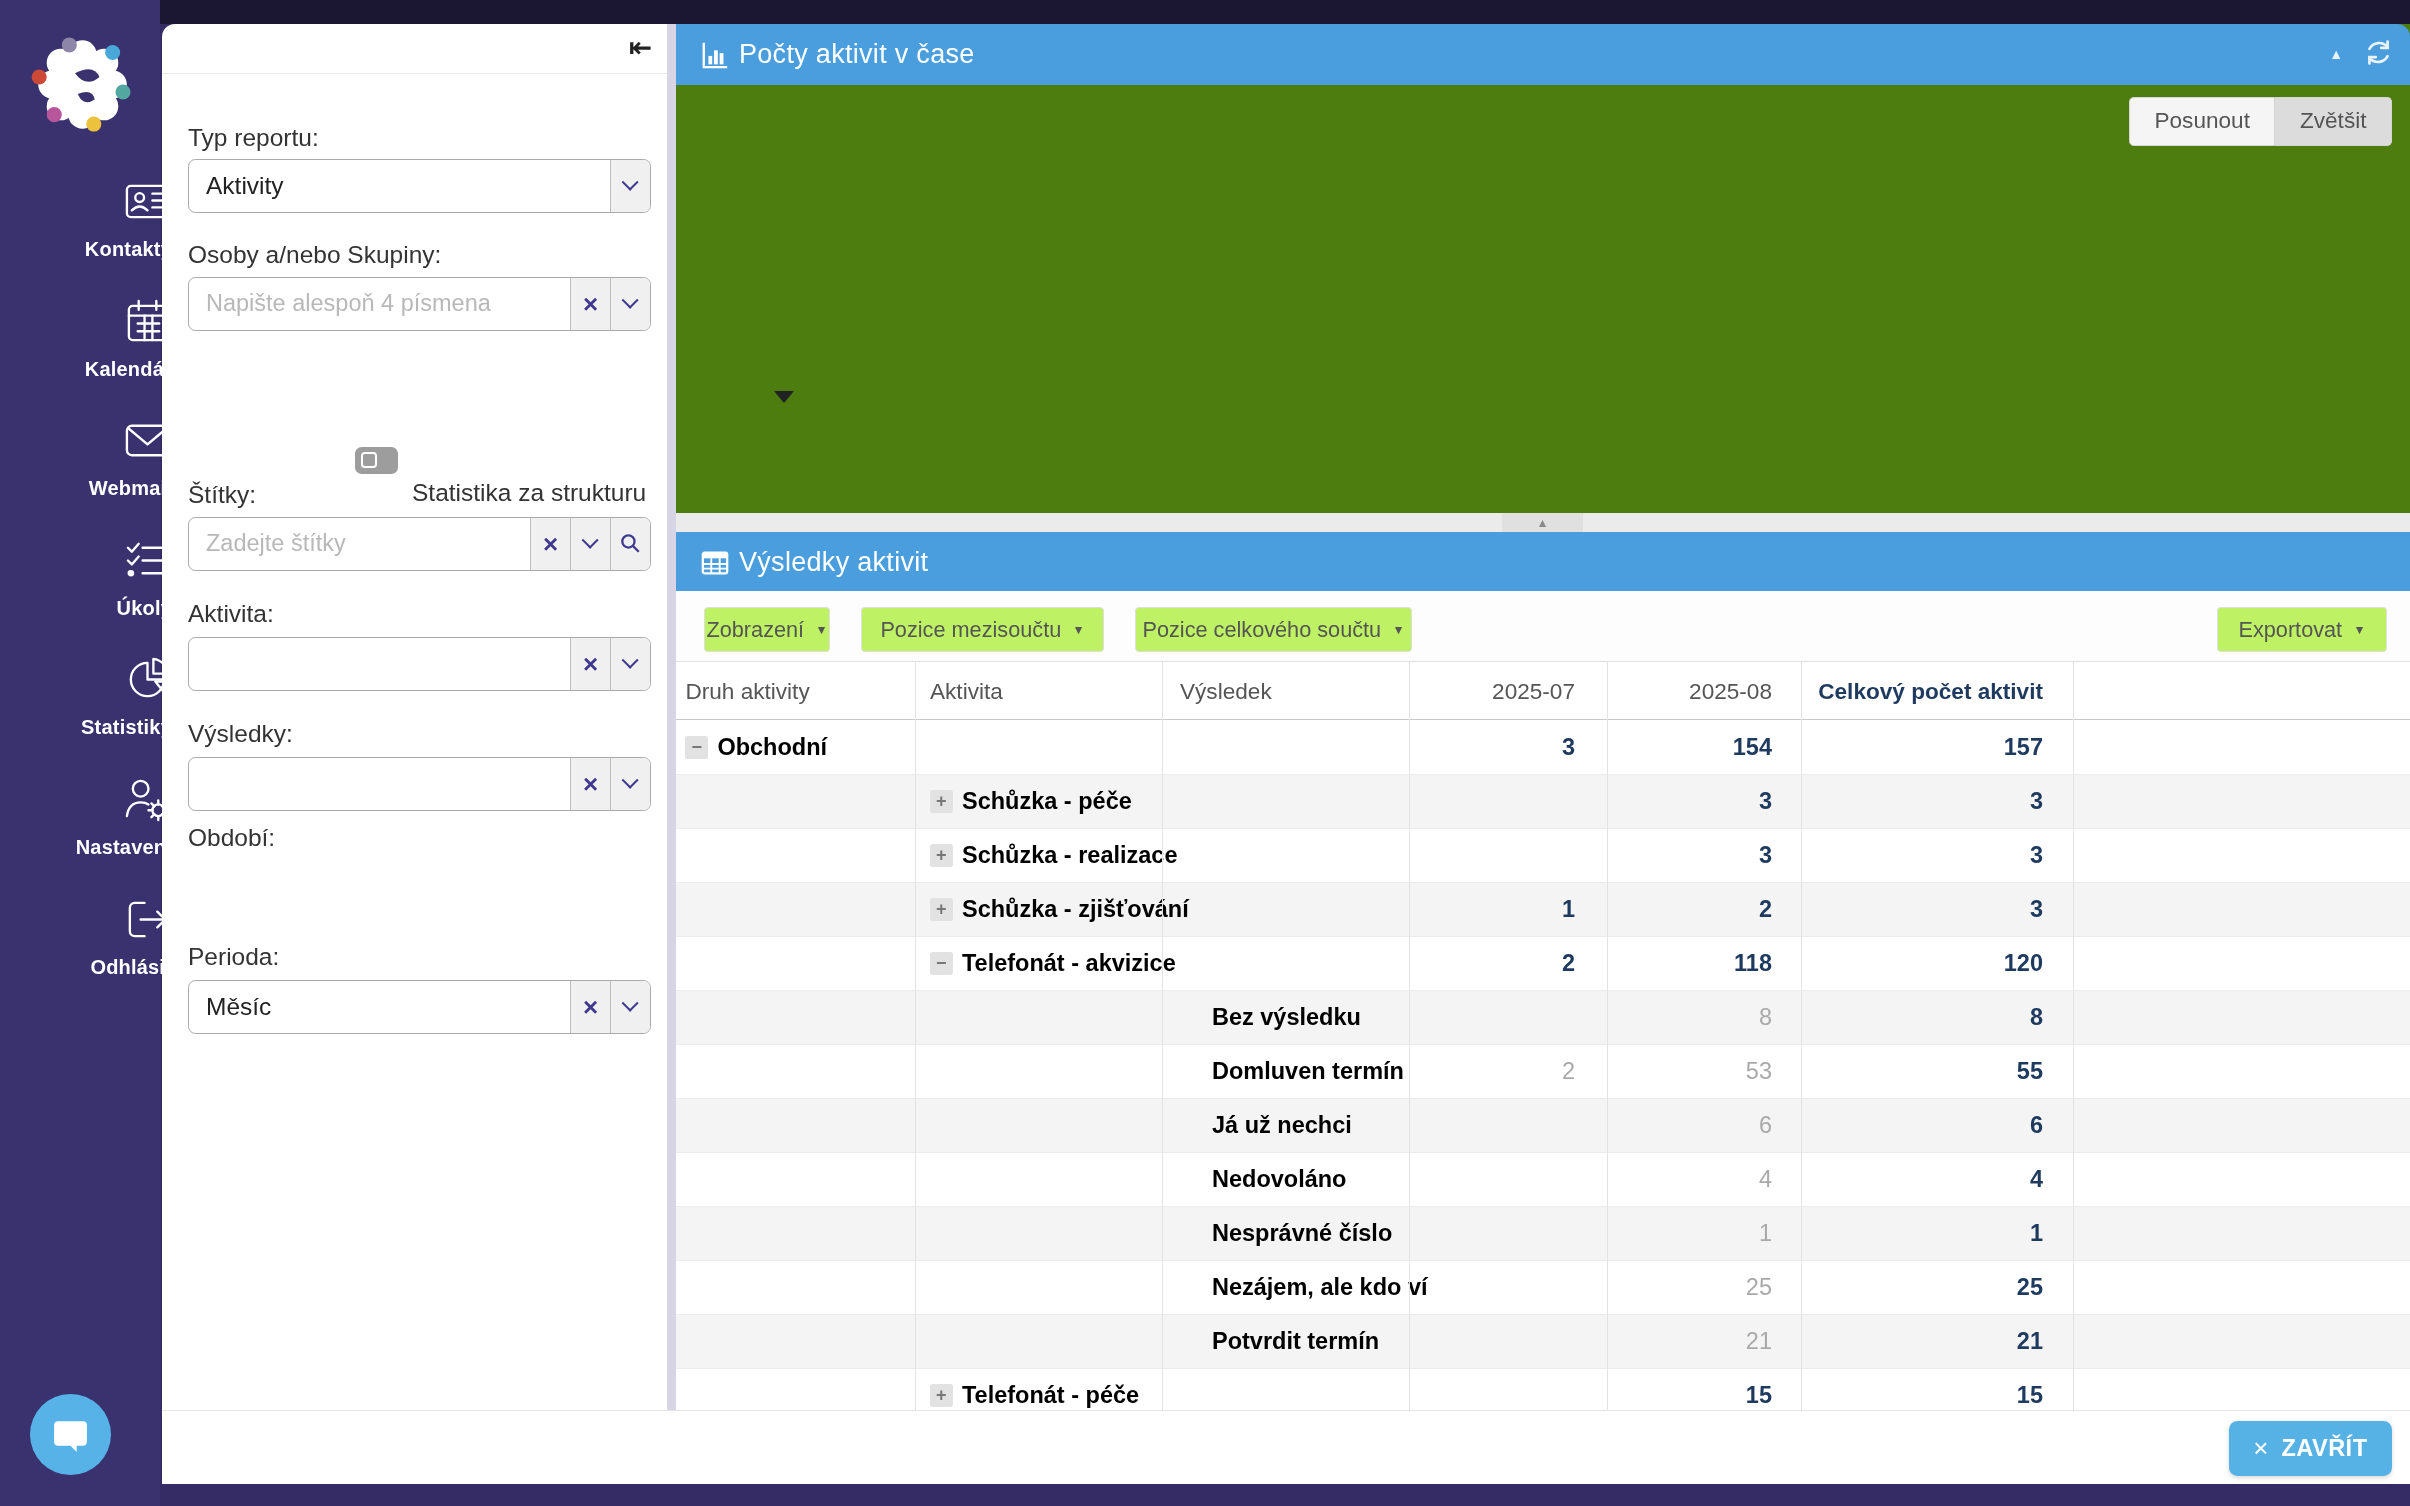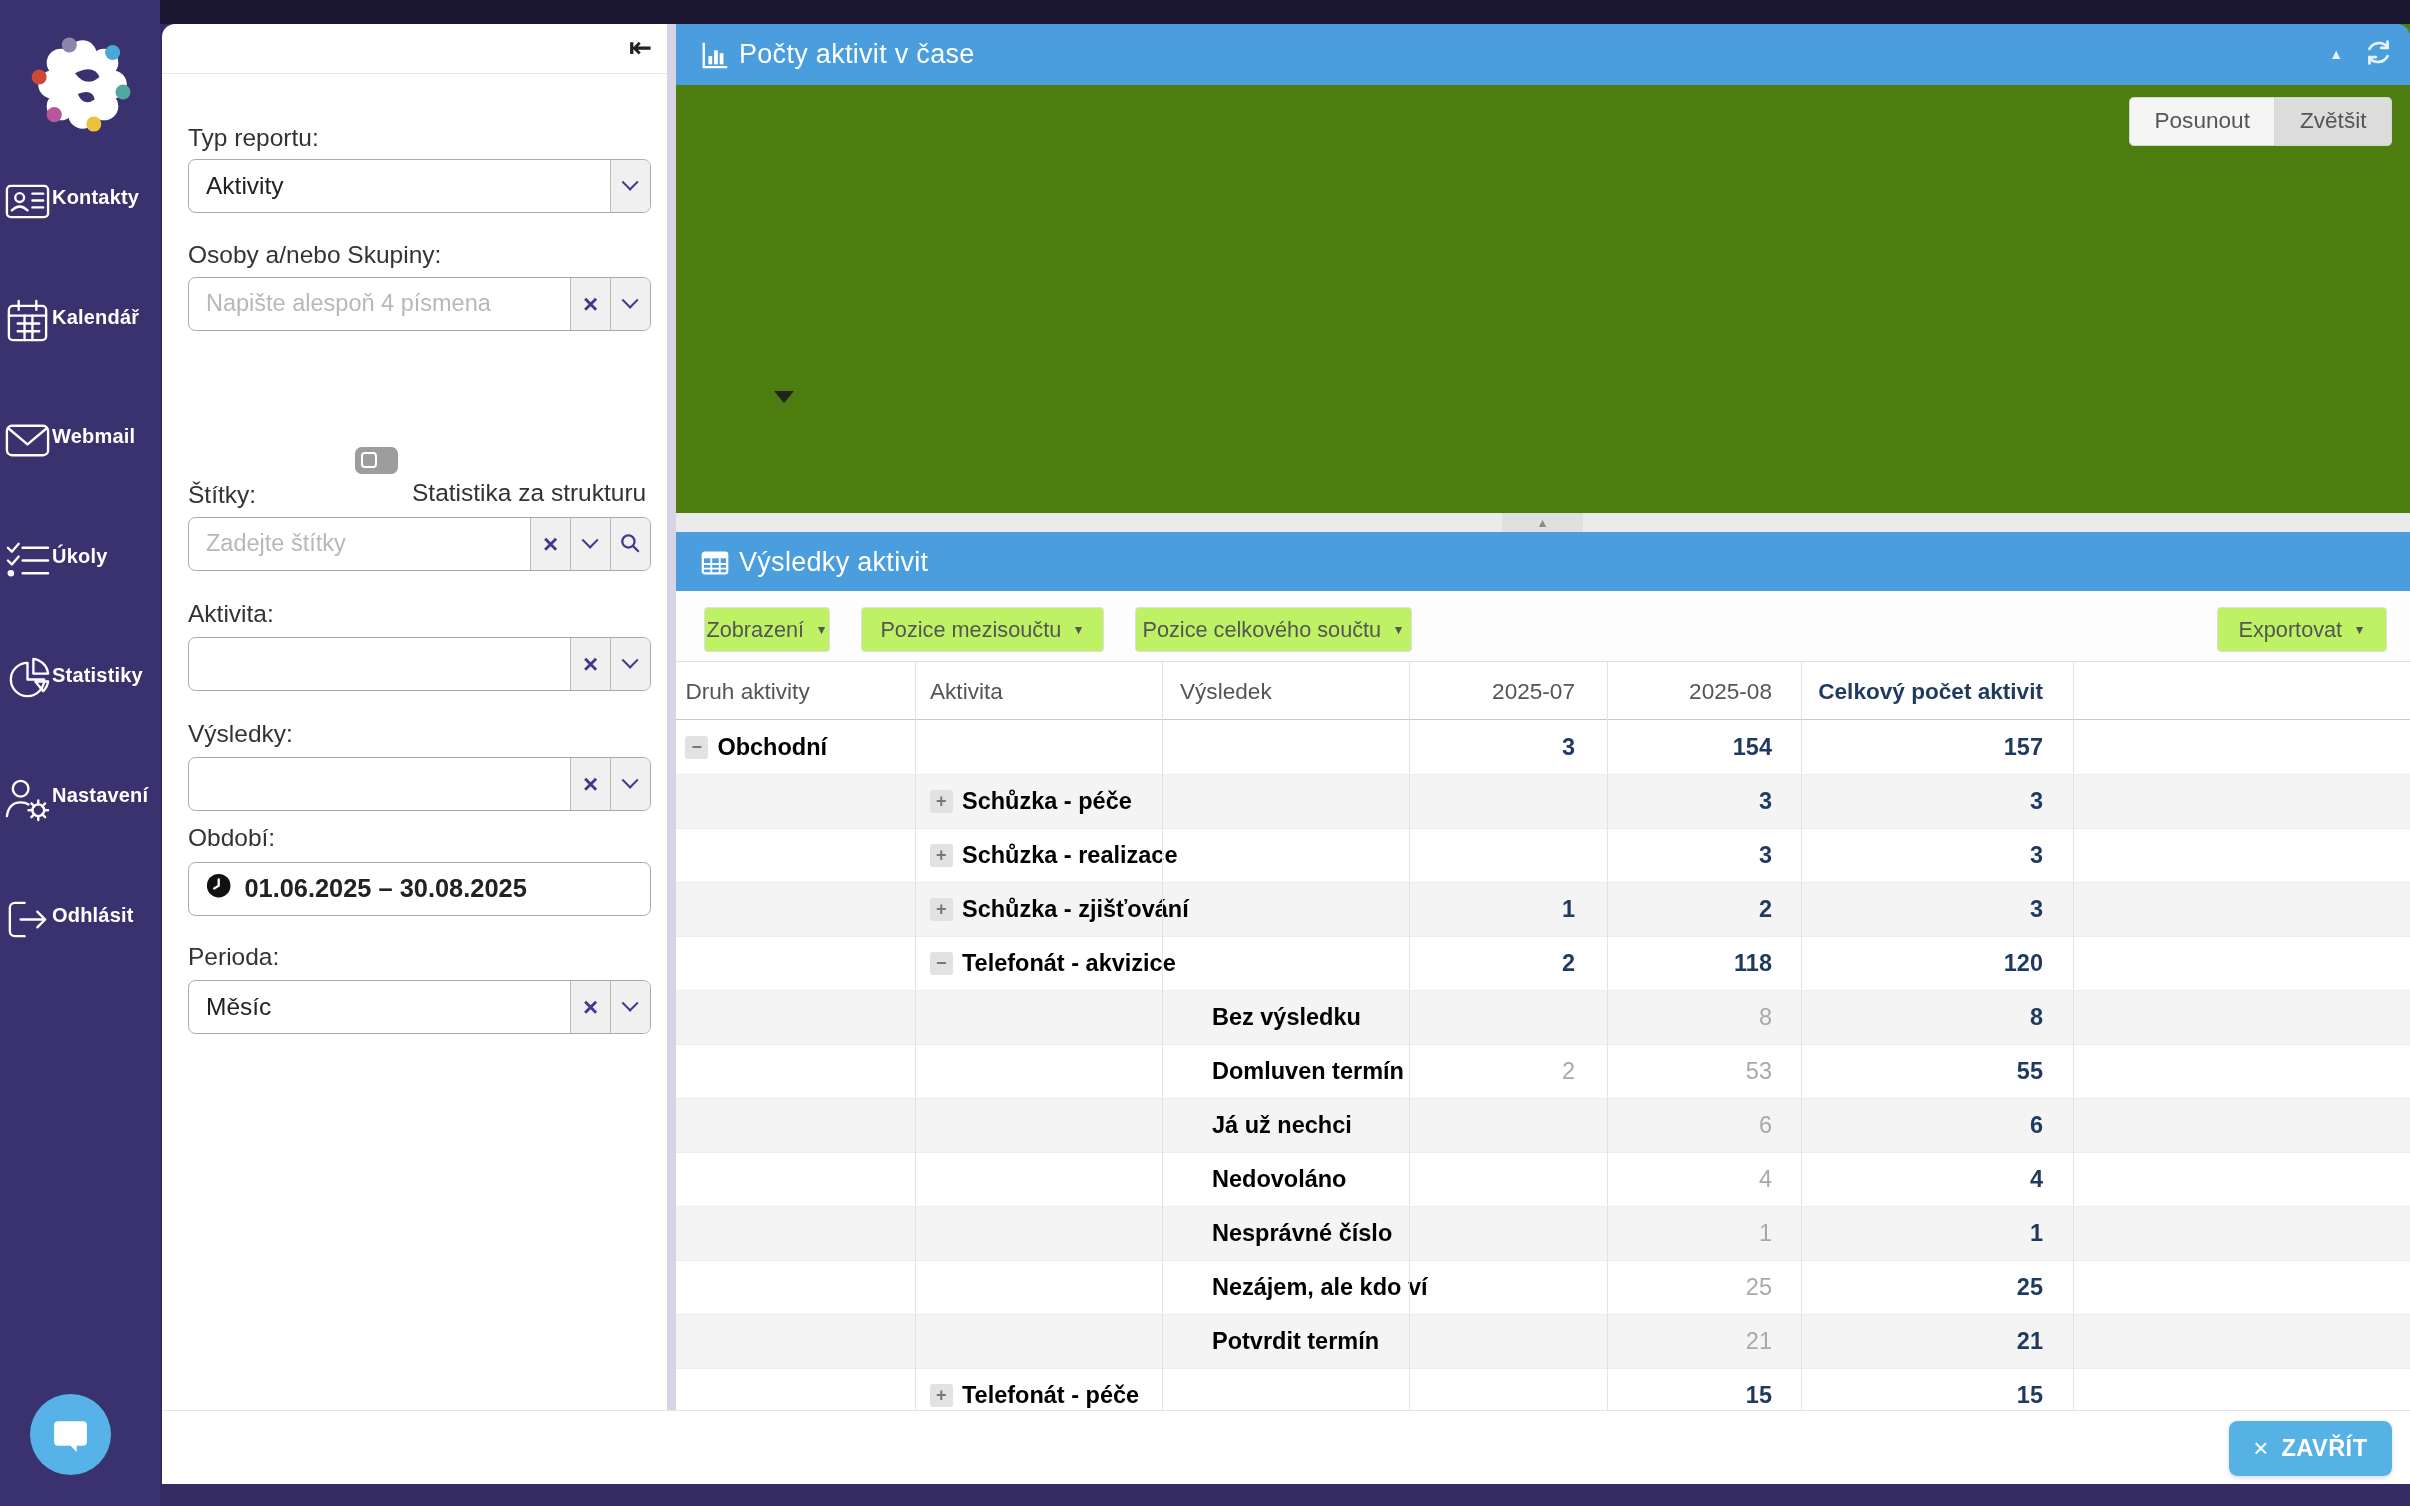--- a/index.html
+++ b/index.html
@@ -5,21 +5,21 @@
   * { margin:0; padding:0; box-sizing:border-box; }
   html,body { width:2411px; height:1507px; overflow:hidden; }
   body { font-family:"Liberation Sans","DejaVu Sans",sans-serif; background:#352c66; position:relative; }
 
   
   .top-strip { position:absolute; left:160px; top:0; width:2250px; height:23.5px; background:#1b1631; }
 
   
   .sidebar { position:absolute; left:0; top:0; width:160px; height:1507px; background:#3a316f; z-index:6; }
   .side-logo { position:absolute; left:26px; top:28px; width:113px; height:113px; }
-  .side-item { position:absolute; left:3px; width:160px; height:105px; display:flex; flex-direction:row; align-items:flex-start; justify-content:flex-start; cursor:pointer; }
+  .side-item { position:absolute; left:12px; width:160px; height:105px; display:flex; flex-direction:column; align-items:flex-end; justify-content:flex-start; cursor:pointer; }
   .side-item svg { width:49px; height:49px; stroke:#fff; fill:none; stroke-width:2.4; stroke-linecap:round; stroke-linejoin:round; }
   .side-item .slabel { color:#fff; font-size:20px; font-weight:700; margin-top:8.5px; letter-spacing:0.2px; }
   .chat-fab { position:absolute; left:30px; top:1394px; width:81px; height:81px; border-radius:50%; background:#57b3e7; z-index:8; display:flex; align-items:center; justify-content:center; cursor:pointer; }
 
   
   .filter-panel { position:absolute; left:162px; top:23.5px; width:505px; height:1386px; background:#fff; border-top-left-radius:13px; z-index:3; }
   .filter-topbar { position:absolute; left:0; top:0; width:100%; height:50px; border-bottom:1.9px solid #e9e9e9; }
   .collapse-btn { position:absolute; right:15px; top:7.5px; font-size:28px; color:#222; cursor:pointer; font-weight:700; }
   .flabel { position:absolute; left:26px; font-size:24.5px; color:#333; }
   .fbox { position:absolute; left:26px; width:463px; height:54px; border:0.9px solid #a9a9a9; border-radius:7.5px; background:#fff; display:flex; align-items:center; overflow:hidden; }
@@ -271,31 +271,20 @@
     <span class="ftext"></span>
     <span class="seg">
         <span class="xglyph">×</span>
       </span>
     <span class="seg">
         <span class="chev"></span>
       </span>
   </div>
 
   <span class="flabel" style="top:800px">Období:</span>
-  <div class="fbox obdobi-box" style="top:838px">
-    <span class="ftext">
-      <span>
-        <svg viewBox="0 0 28 28" width="25.4" height="25.4">
-            <circle cx="14" cy="14" r="13" fill="#111"></circle>
-            <path d="M14 7 v7 l-5 3" stroke="#fff" stroke-width="2.6" fill="none" stroke-linecap="round"></path>
-          </svg>
-      </span>
-      <span>01.06.2025 – 30.08.2025</span>
-    </span>
-  </div>
 
   <span class="flabel" style="top:919px">Perioda:</span>
   <div class="fbox" style="top:956px">
     <span class="ftext">Měsíc</span>
     <span class="seg">
         <span class="xglyph">×</span>
       </span>
     <span class="seg">
         <span class="chev"></span>
       </span>

